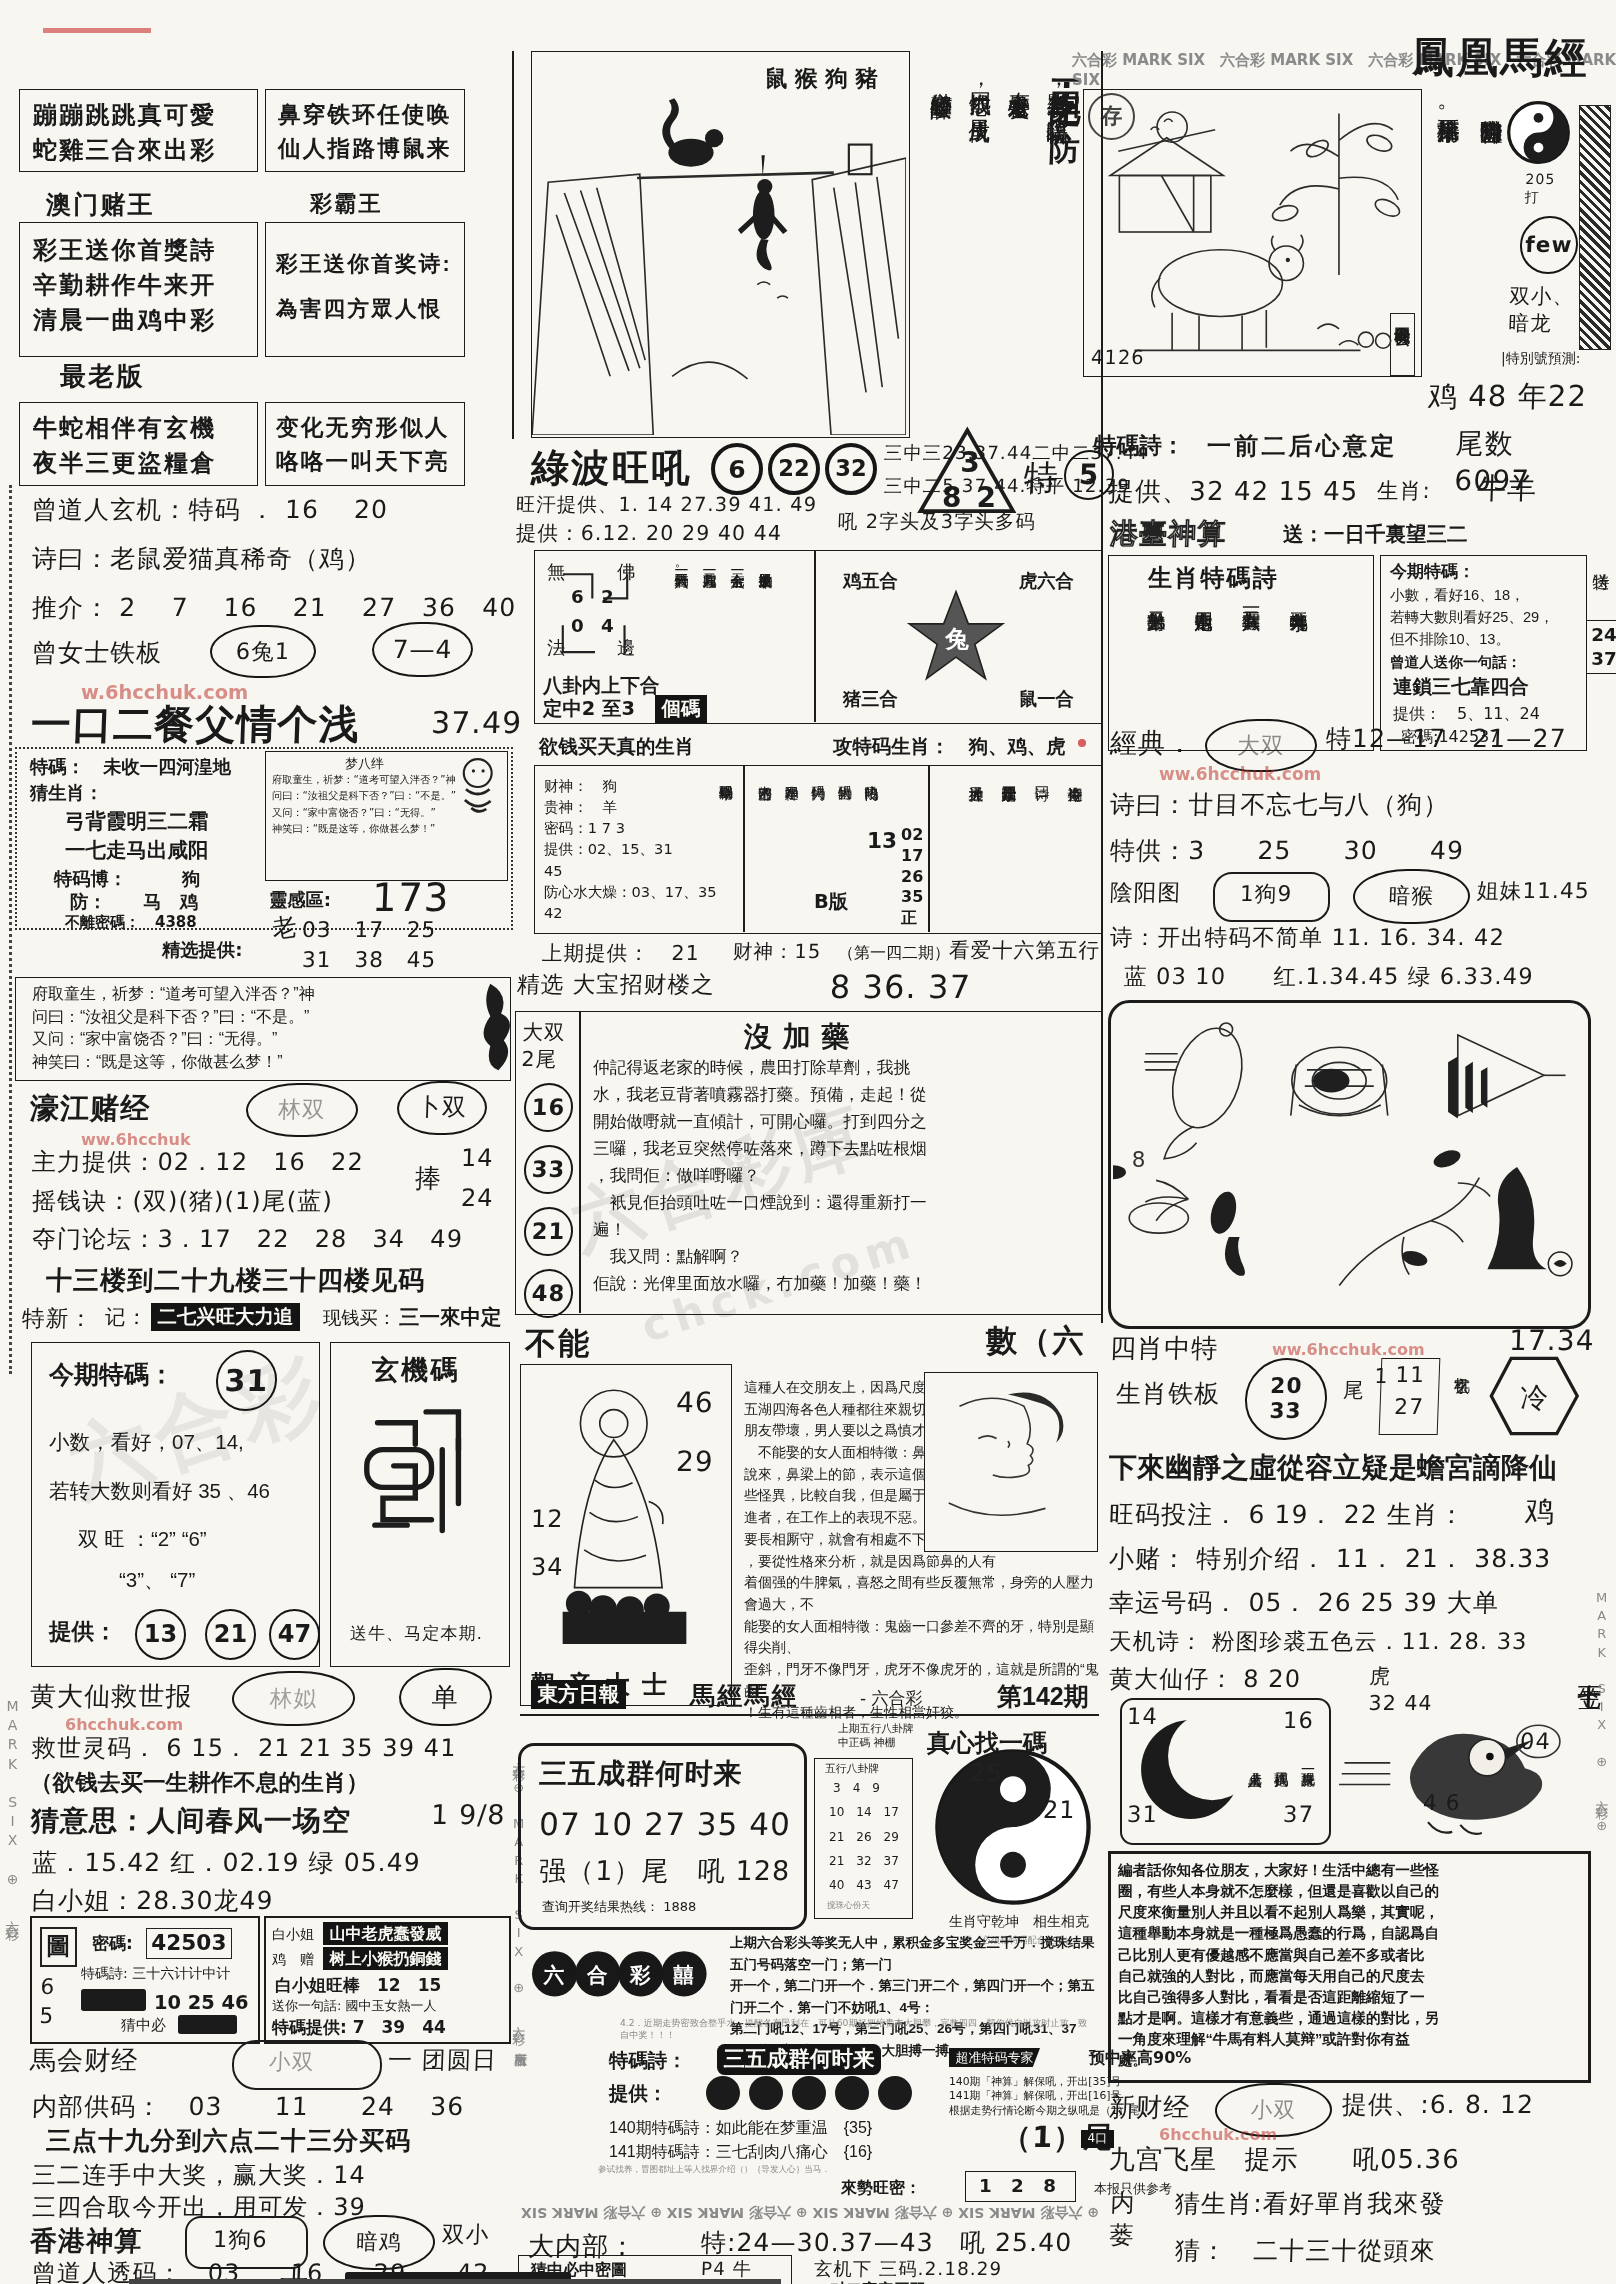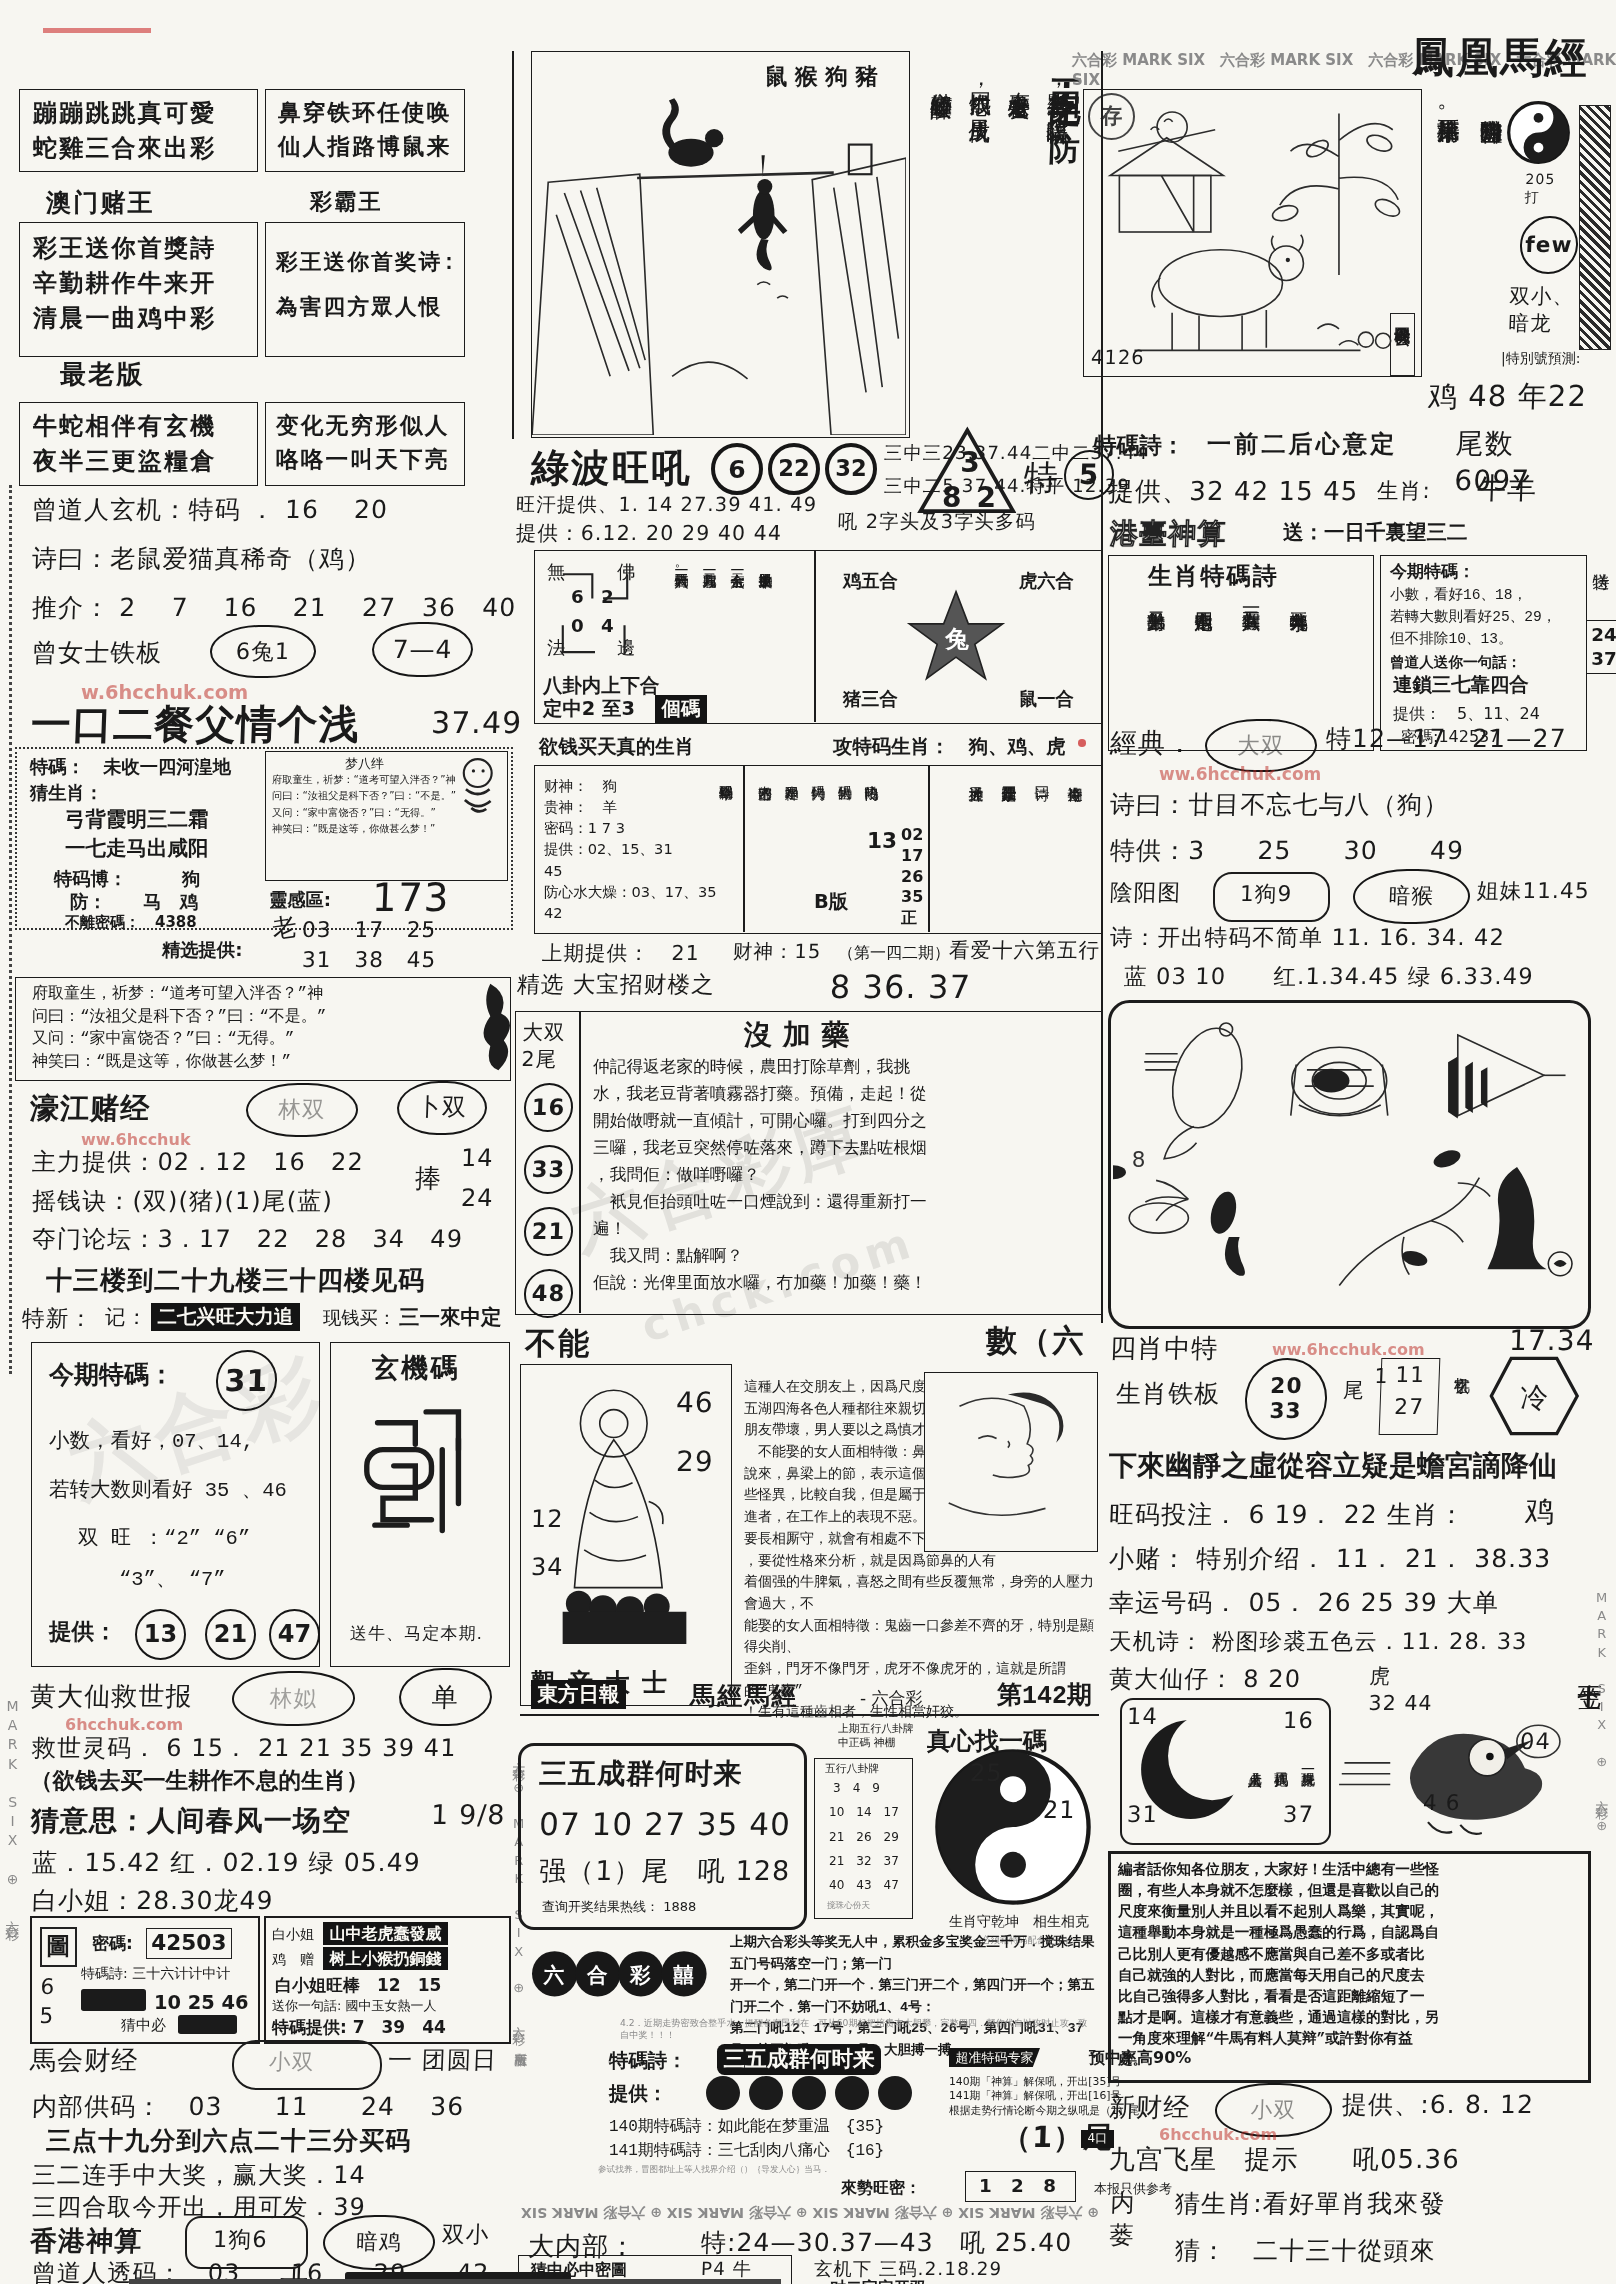--- a/index.html
+++ b/index.html
@@ -1,19 +1,19 @@
 <!DOCTYPE html>
 <html style="font-size:8.6px"><head>
 <meta charset="utf-8">
 <style>
   html,body{margin:0;padding:0;background:#9a9a9a}
   #page{position:relative;width:1617px;height:2284px;background:#f7f6f1;
         font-family:"DejaVu Sans",sans-serif;color:#1a1a1a;overflow:hidden}
   .t{position:absolute;white-space:pre-line;line-height:1.32}
-  .sf{font-family:Liberation Mono, monospace}
+  .sf{font-family:Liberation Sans, sans-serif}
   .b{font-weight:700}
   .k{font-weight:700;letter-spacing:2.2px}
   .hw{letter-spacing:1.1px;transform:skewX(-2deg)}
   .v{writing-mode:vertical-rl;text-orientation:upright}
   .bx{position:absolute;border:1.6px solid #1c1c1c}
   .dbx{position:absolute;border:2.2px dotted #333}
   .rbx{position:absolute;border:2.2px solid #1c1c1c;border-radius:21.6px}
   .ci{position:absolute;border:2.7px solid #161616;border-radius:50%;display:flex;align-items:center;justify-content:center;font-weight:700;text-align:center}
   .ov{position:absolute;border:2.2px solid #161616;border-radius:50% / 55%;display:flex;align-items:center;justify-content:center}
   .inv{background:#141414;color:#faf9f4;padding:1.1px 6.5px}

